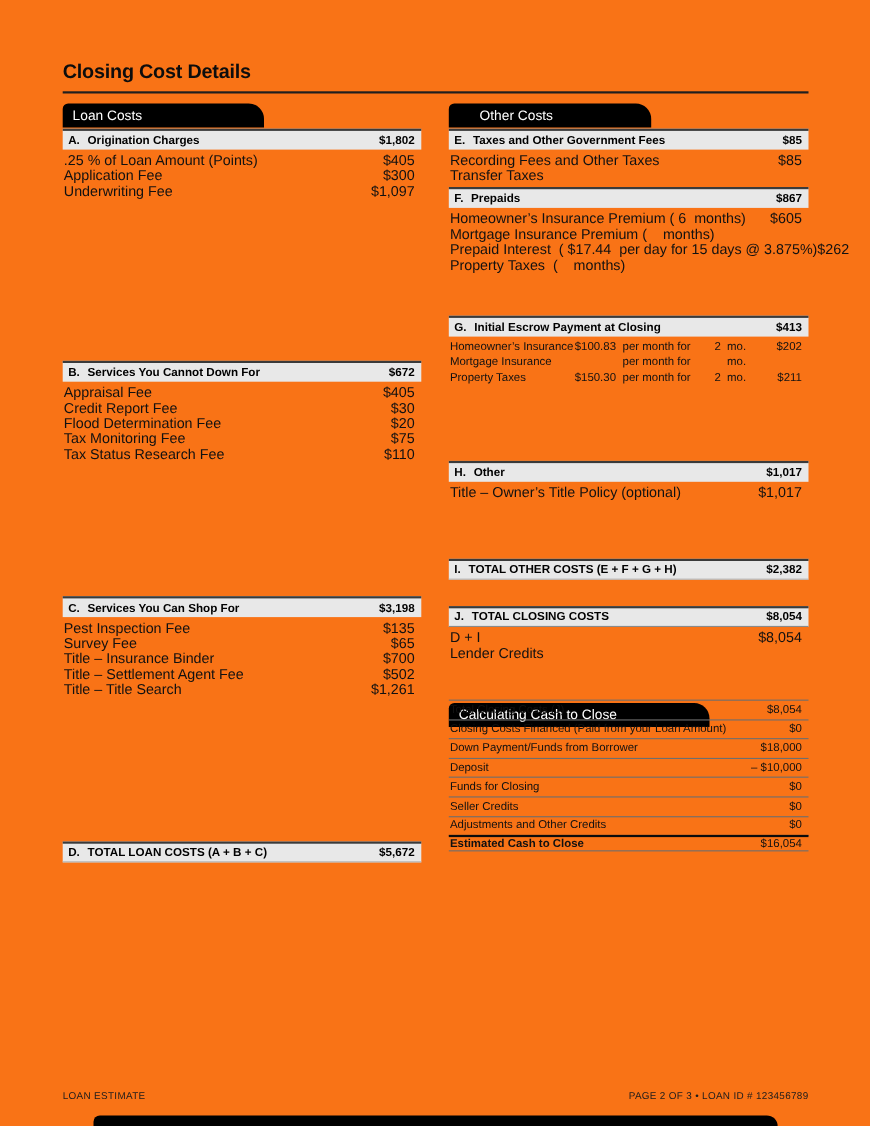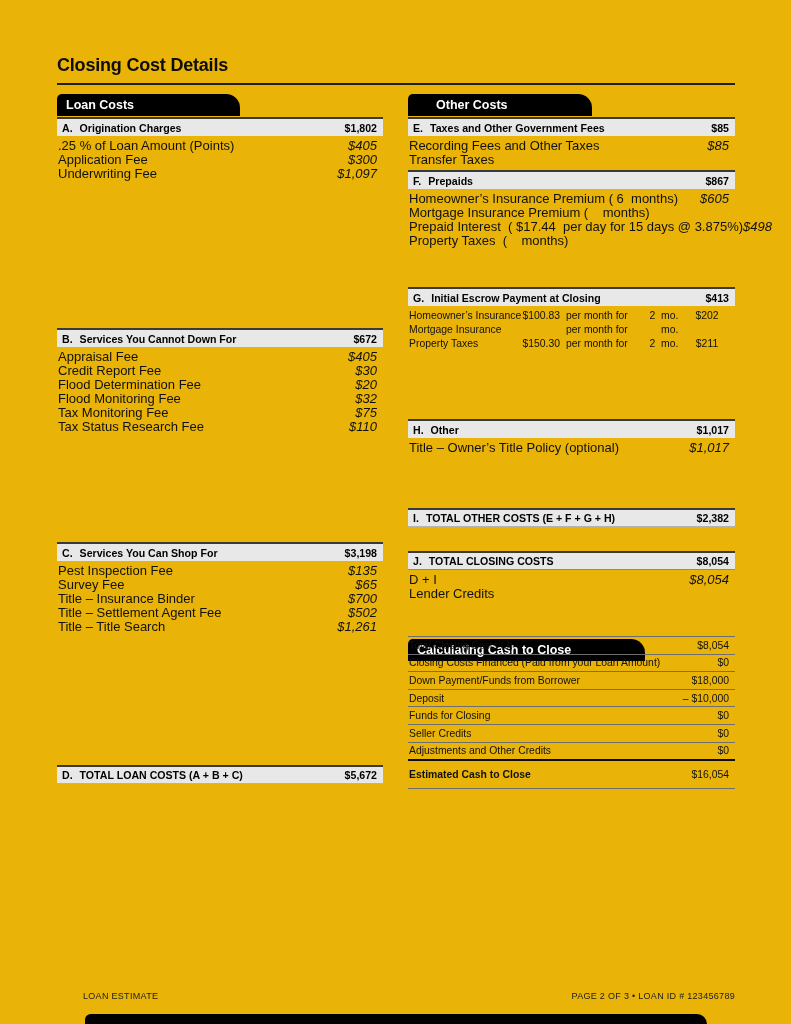--- a/index.html
+++ b/index.html
@@ -1,52 +1,52 @@
 <!DOCTYPE html>
 <html><head>
 <meta charset="utf-8">
 <style>
   * { margin:0; padding:0; box-sizing:border-box; }
   html,body { background:#ffffff; }
   body { font-family:"Liberation Sans", sans-serif; color:#111; }
-  .page { position:relative; width:791px; height:1024px; background:#eab308; overflow:hidden; }
+  .page { position:relative; width:791px; height:1024px; background:#f97316; overflow:hidden; }
 
   .doc-title { position:absolute; left:57px; top:55px; font-size:18px; font-weight:bold; color:#0d0d0d; letter-spacing:-0.2px; }
   .title-rule { position:absolute; left:57px; top:83px; width:678px; height:2px; background:#1f1f1f; }
 
-  .tab { position:absolute; height:22px; background:#000; color:#fff; font-weight:bold; font-size:12.5px; line-height:22px; padding-left:9px; border-radius:5px 14px 0 0; }
+  .tab { position:absolute; height:22px; background:#000; color:#fff; font-weight:normal; font-size:12.5px; line-height:22px; padding-left:9px; border-radius:5px 14px 0 0; }
 
   .sec { position:absolute; }
   .col-l { left:57px; width:326px; }
   .col-r { left:408px; width:327px; }
 
   .sec-head { display:flex; justify-content:space-between; align-items:center; background:#e8e8e8; border-top:2px solid #3a3a3a; height:19px; font-size:10.6px; font-weight:bold; padding:0 6px 0 5px; color:#000; }
   .sec-head .letter { margin-right:7px; }
   .sec-head .head-label { display:flex; align-items:center; white-space:nowrap; }
   .sec-head.total-head { border-bottom:1px solid #b3b3b3; }
   .sec-head.j-head { border-bottom:1px solid #8a8a8a; }
 
   .rows { padding-top:3px; }
   .row { display:flex; justify-content:space-between; font-size:13px; line-height:14px; padding:0 6px 0 1px; white-space:nowrap; }
-  .row .val { text-align:center;font-style:italic; }
+  .row .val { text-align:center; }
 
   .g-row { display:flex; font-size:10.4px; line-height:14px; padding:0 6px 0 1px; white-space:nowrap; }
   .g-label { width:99px; }
   .g-amt { width:52px; text-align:right; }
   .g-per { width:86px; padding-left:6px; }
   .g-num { width:13px; text-align:center; }
   .g-unit { width:26px; padding-left:2px; }
-  .g-val { flex:1; text-align:center; }
+  .g-val { flex:1; text-align:right; }
 
   .cash-table { position:absolute; left:408px; top:636px; width:327px; border-top:1px solid #6e6e6e;text-align:center; }
   .cash-row { display:flex; justify-content:space-between; align-items:center; height:17.6px; font-size:10.4px; border-bottom:1px solid #6e6e6e; padding:0 6px 0 1px; white-space:nowrap; }
-  .cash-row.total { border-top:2px solid #0c0c0c; border-bottom:1px solid #6e6e6e; height:30px; margin-top:-1px; }
+  .cash-row.total { border-top:2px solid #0c0c0c; border-bottom:1px solid #6e6e6e; height:15px; margin-top:-1px; }
   .cash-row.total .c-label { font-weight:bold; }
 
-  .footer-left { position:absolute; left:57px; top:991px; font-size:9px; letter-spacing:0.3px; color:#1c1c1c;margin-left:26px; }
+  .footer-left { position:absolute; left:57px; top:991px; font-size:9px; letter-spacing:0.3px; color:#1c1c1c; }
   .footer-right { position:absolute; right:56px; top:991px; font-size:9px; letter-spacing:0.3px; color:#1c1c1c;padding-left:18px; }
 
   .cutoff-bar { position:absolute; left:85px; top:1014px; width:622px; height:10px; background:#000; border-radius:8px 14px 0 0; }
 </style>
 </head>
 <body>
 
 <div class="page">
 
   <div class="doc-title">Closing Cost Details</div>
@@ -93,24 +93,20 @@
         </div>
       <div class="row">
           <span>Credit Report Fee</span>
           <span class="val">$30</span>
         </div>
       <div class="row">
           <span>Flood Determination Fee</span>
           <span class="val">$20</span>
         </div>
       <div class="row">
-          <span>Flood Monitoring Fee</span>
-          <span class="val">$32</span>
-        </div>
-      <div class="row">
           <span>Tax Monitoring Fee</span>
           <span class="val">$75</span>
         </div>
       <div class="row">
           <span>Tax Status Research Fee</span>
           <span class="val">$110</span>
         </div>
     </div>
   </div>
 
@@ -190,21 +186,21 @@
       <div class="row">
           <span>Homeowner’s Insurance Premium ( 6&nbsp; months)</span>
           <span class="val">$605</span>
         </div>
       <div class="row">
           <span>Mortgage Insurance Premium (&nbsp;&nbsp;&nbsp;&nbsp;months)</span>
           <span class="val"></span>
         </div>
       <div class="row">
           <span>Prepaid Interest&nbsp; ( $17.44&nbsp; per day for 15 days @ 3.875%)</span>
-          <span class="val">$498</span>
+          <span class="val">$262</span>
         </div>
       <div class="row">
           <span>Property Taxes&nbsp; (&nbsp;&nbsp;&nbsp;&nbsp;months)</span>
           <span class="val"></span>
         </div>
     </div>
   </div>
 
   <div class="sec col-r" style="top:287px;">
     <div class="sec-head">

